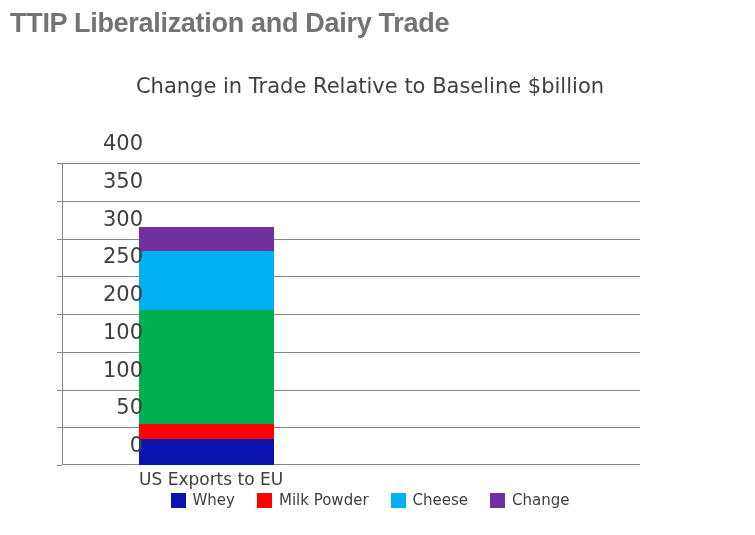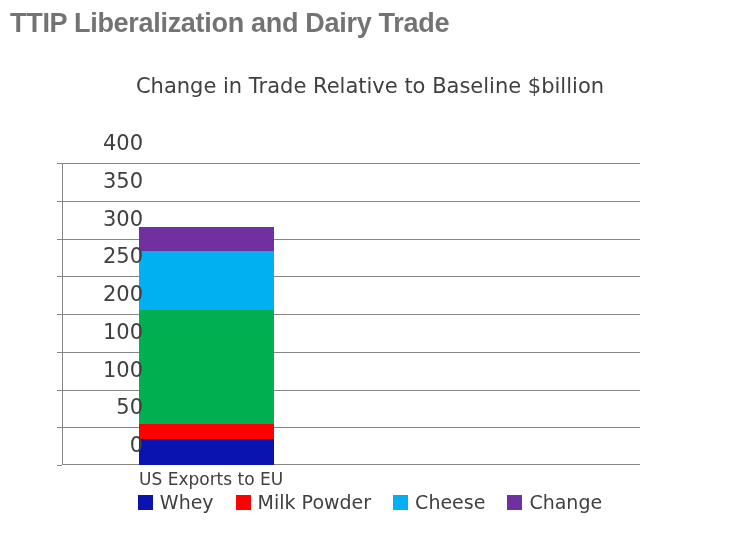--- a/index.html
+++ b/index.html
@@ -145,21 +145,21 @@
     display: flex;
     align-items: center;
     gap: 7px;
   }
   .legend-swatch {
     width: 15px;
     height: 15px;
     flex: 0 0 auto;
   }
   .legend-text {
-    font-size: 19px;
+    font-size: 15px;
     color: #404040;
     font-family: "DejaVu Sans", sans-serif;
     white-space: nowrap;
   }
 </style>
 </head>
 <body>
 
 <div id="slide">
 

